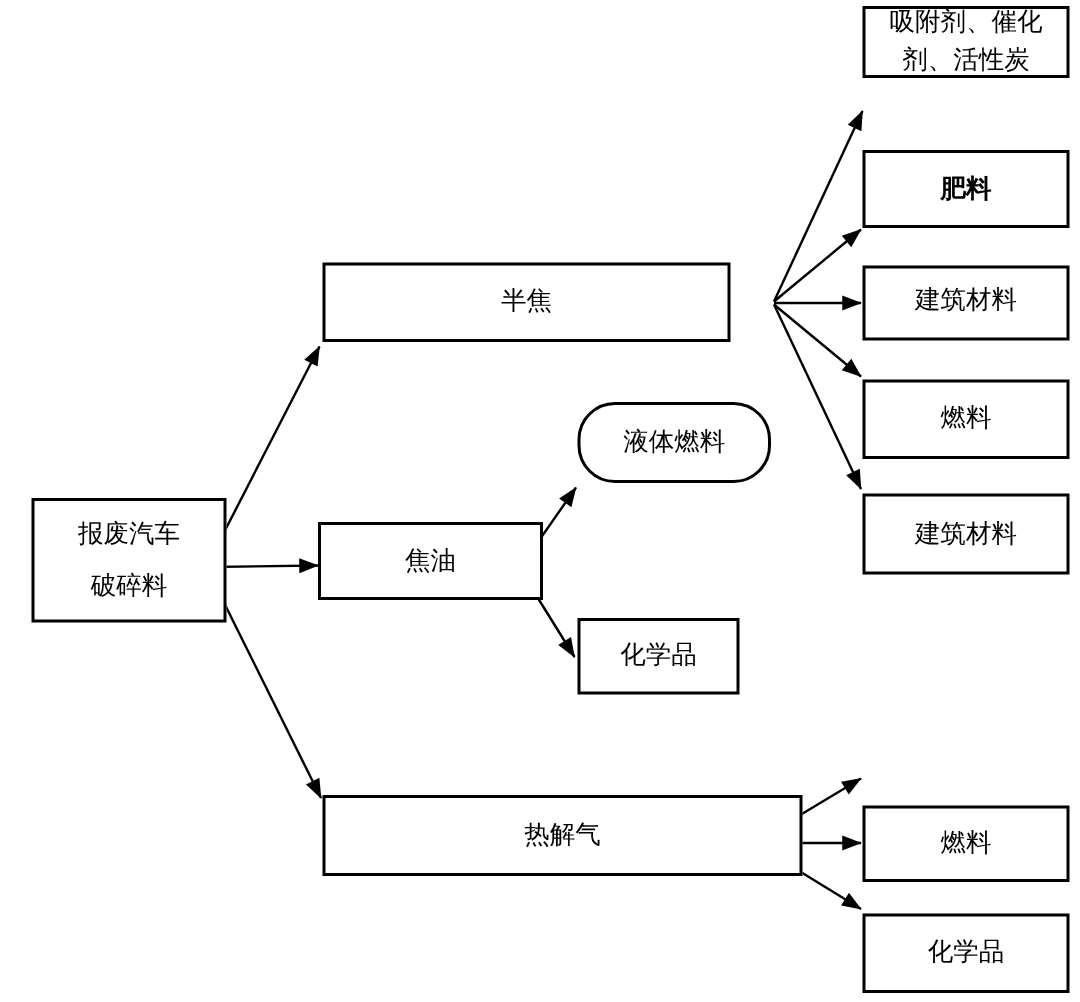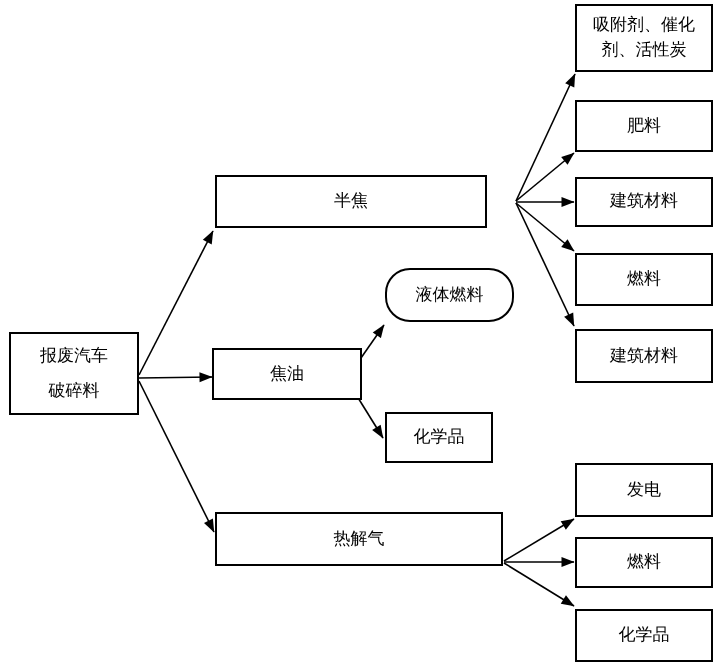--- a/index.html
+++ b/index.html
@@ -56,34 +56,33 @@
     <line x1="516" y1="203" x2="574" y2="326" marker-end="url(#ah)"></line>
 
     <line x1="347" y1="378" x2="384" y2="325" marker-end="url(#ah)"></line>
     <line x1="347" y1="380" x2="383" y2="438" marker-end="url(#ah)"></line>
 
     <line x1="504" y1="561" x2="574" y2="519" marker-end="url(#ah)"></line>
     <line x1="504" y1="562" x2="574" y2="562" marker-end="url(#ah)"></line>
     <line x1="504" y1="563" x2="574" y2="606" marker-end="url(#ah)"></line>
   </svg>
 
-  <div class="node node-root" style="left:9px; top:332px; width:130px; height:83px;">报废汽车
+  <div class="node node-root" style="left:21px; top:332px; width:130px; height:83px;">报废汽车
 破碎料</div>
 
   <div class="node" style="left:215px; top:175px; width:272px; height:53px;">半焦</div>
   <div class="node" style="left:212px; top:348px; width:150px; height:52px;">焦油</div>
-  <div class="node" style="left:215px; top:512px; width:288px; height:54px;">热解气</div>
+  <div class="node" style="left:215px; top:530px; width:320px; height:54px;">热解气</div>
 
   <div class="node" style="left:385px; top:268px; width:129px; height:54px;border-radius:25px;">液体燃料</div>
   <div class="node" style="left:385px; top:412px; width:108px; height:51px;">化学品</div>
 
-  <div class="node" style="left:575px; top:4px; width:138px; height:68px;">吸附剂、催化
+  <div class="node" style="left:575px; top:4px; width:138px; height:48px;">吸附剂、催化
 剂、活性炭</div>
-  <div class="node" style="left:575px; top:100px; width:138px; height:52px;">肥料</div>
+  <div class="node" style="left:575px; top:100px; width:138px; height:52px;font-weight:bold;">肥料</div>
   <div class="node" style="left:575px; top:177px; width:138px; height:50px;font-family:Liberation Mono, monospace;">建筑材料</div>
   <div class="node" style="left:575px; top:253px; width:138px; height:53px;">燃料</div>
   <div class="node" style="left:575px; top:329px; width:138px; height:54px;">建筑材料</div>
 
-  <div class="node" style="left:575px; top:463px; width:138px; height:54px;">发电</div>
   <div class="node" style="left:575px; top:537px; width:138px; height:51px;">燃料</div>
   <div class="node" style="left:575px; top:609px; width:138px; height:53px;">化学品</div>
 
 </div>
 
 </body></html>

